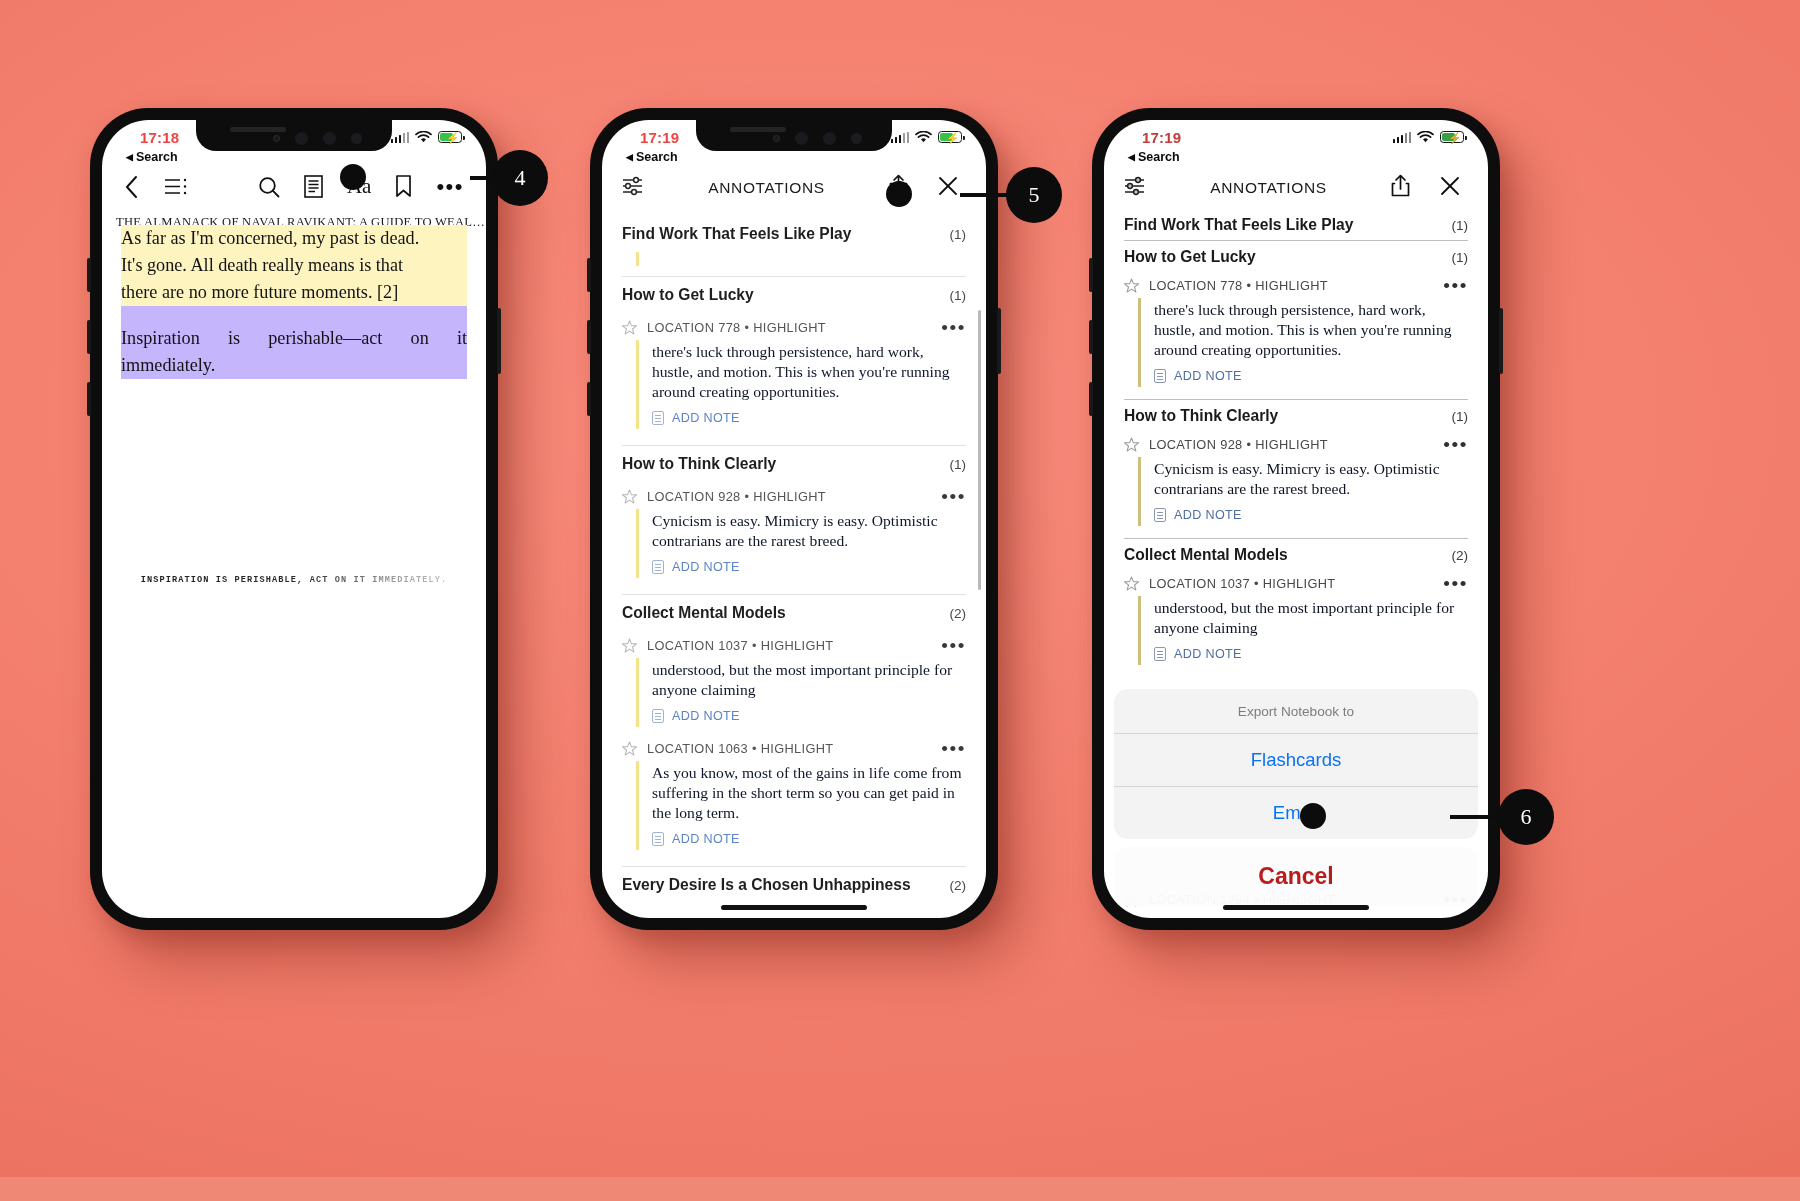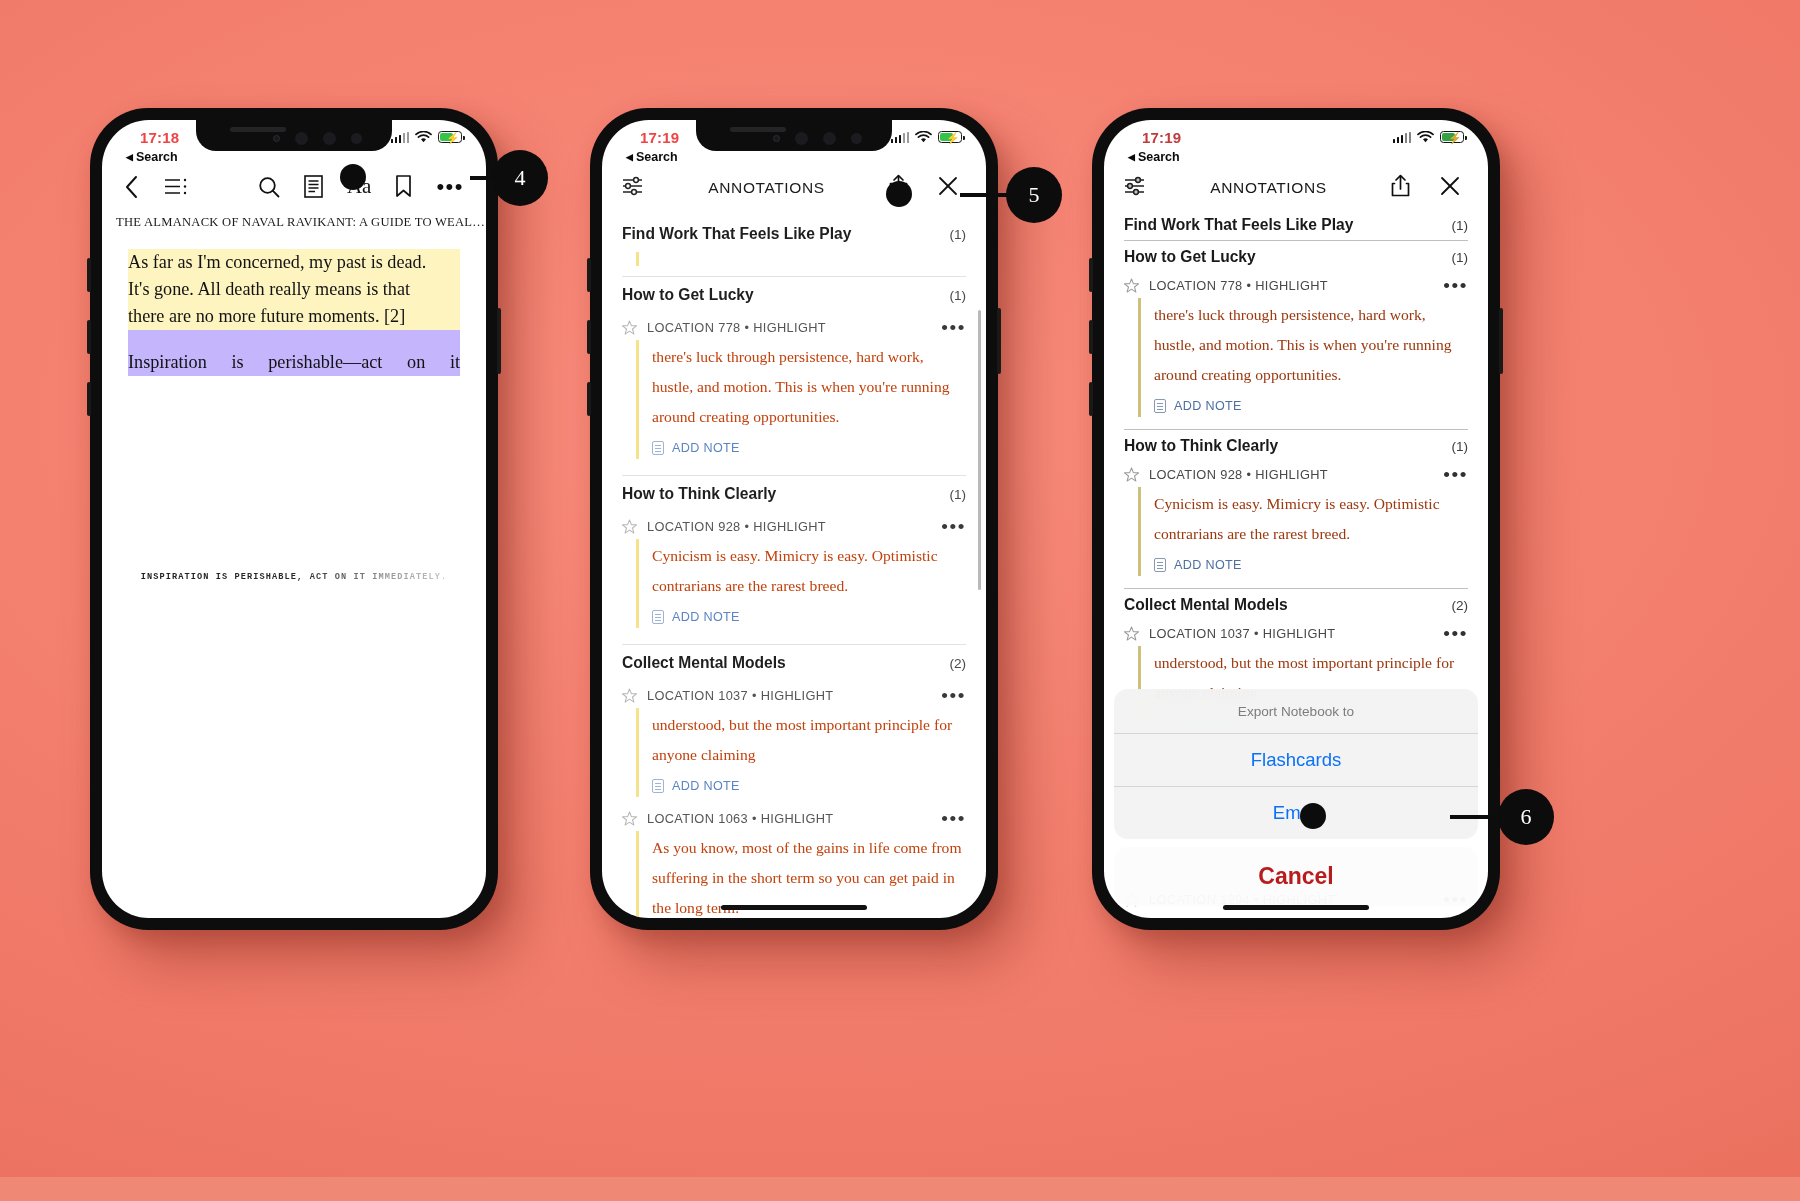--- a/index.html
+++ b/index.html
@@ -82,21 +82,21 @@
     display:flex; align-items:center; padding: 10px 22px 6px 22px; gap: 0;
   }
   .reader-toolbar .left { display:flex; align-items:center; gap: 26px; }
   .reader-toolbar .right { margin-left:auto; display:flex; align-items:center; gap: 24px; }
   .ricon { color:#111; display:flex; align-items:center; justify-content:center; }
   .booktitle {
     font-family: "Liberation Serif", serif;
     font-size: 12.6px; letter-spacing: .25px; color:#1a1a1a;
     padding: 10px 14px 8px 14px; white-space: nowrap; overflow:hidden;
   }
-  .page-body { position:relative; padding: 0 26px; font-family:"Liberation Serif", serif;margin-top:24px; }
+  .page-body { position:relative; padding: 0 19px; font-family:"Liberation Serif", serif; }
   .pline {
     font-size: 18.2px; line-height: 27px; color:#131313;
     text-align: justify; position:relative;
   }
   .hl { background: #fdf4c0; }
   .greyband { background:#c4b5fd; }
   .faded {
     font-family:"Liberation Mono", monospace;
     font-size: 8.6px; letter-spacing: 1.1px; font-weight:700;
     color:#2a2a2a; text-align:center; margin-top: 196px;
@@ -130,21 +130,21 @@
   .note-head {
     display:flex; align-items:center; padding: 7px 20px 3px 20px; gap: 10px;
   }
   .star { width:15px; height:15px; color:#b6b6b6; }
   .note-loc { font-size: 12.8px; letter-spacing: .35px; color:#555; }
   .dots { margin-left:auto; color:#3a3a3a; font-size: 19px; letter-spacing: 1.6px; line-height: 10px;}
   .note-body {
     margin: 2px 20px 0 34px; border-left: 3.5px solid #f5e38c; padding: 2px 0 4px 13px;
   }
   .note-text {
-    font-family:"Liberation Serif", serif; font-size: 15.6px; line-height: 30px; color:#c2410c;
+    font-family:"Liberation Serif", serif; font-size: 15.6px; line-height: 20px; color:#0f172a;
   }
   .addnote { display:flex; align-items:center; gap:8px; margin-top: 9px; }
   .addnote .lbl { font-size: 12.6px; letter-spacing:.35px; color:#5b84c4; }
   .addnote .pg { width:12px; height:14px; border:1.3px solid #9fb4d4; border-radius:2px; position:relative;}
   .addnote .pg::after{content:""; position:absolute; left:2px; top:3px; right:2px; height:1px; background:#9fb4d4; box-shadow:0 3px 0 #9fb4d4, 0 6px 0 #9fb4d4;}
 
   .scrollbar {
     position:absolute; right:5px; top: 190px; width: 3.4px; height: 280px;
     background:#b9b9b9; border-radius:3px;
   }
@@ -275,20 +275,21 @@
     </div>
 
     <div class="booktitle">THE ALMANACK OF NAVAL RAVIKANT: A GUIDE TO WEAL…</div>
 
     <div class="page-body">
       <div class="pline hl" style="margin-top:-13px;">As far as I'm concerned, my past is dead.</div>
       <div class="pline hl">It's gone. All death really means is that</div>
       <div class="pline hl">there are no more future moments. [2]</div>
       <div class="greyband" style="height:19px;"></div>
       <div class="pline hl greyband" style="text-align-last:justify;">Inspiration  is  perishable—act  on  it</div>
+      <div class="pline hl greyband">immediately.</div>
       <div class="faded">INSPIRATION IS PERISHABLE, ACT ON IT IMMEDIATELY.</div>
     </div>
 
   </div>
 </div>
 
 <div class="phone" style="left:590px; top:108px;">
   <div class="screen">
     <div class="notch">
       <span class="speaker"></span>

